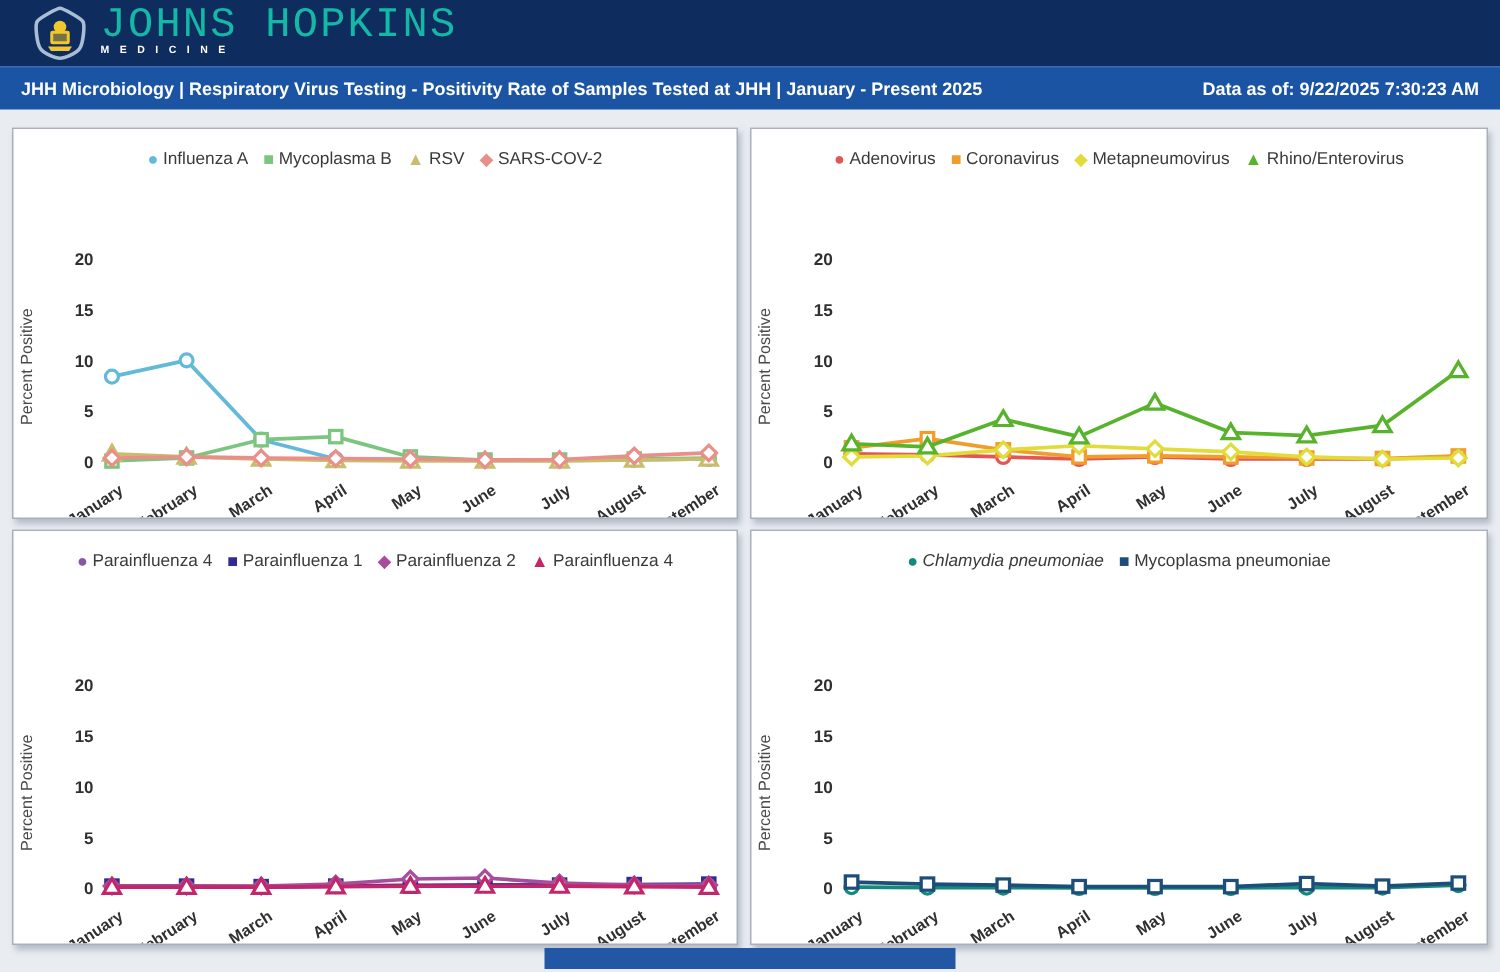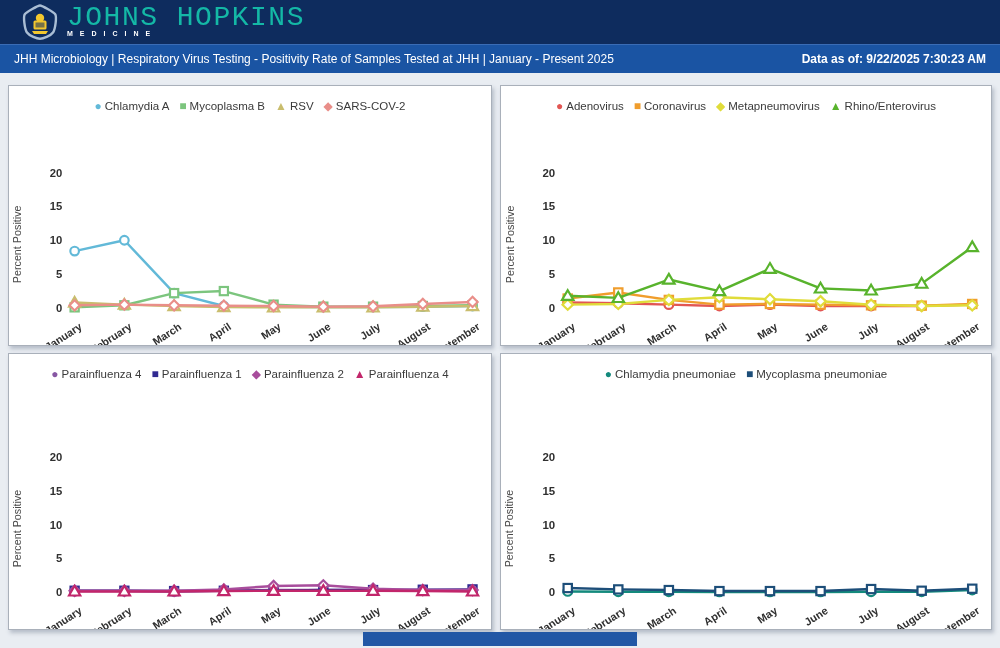--- a/index.html
+++ b/index.html
@@ -2,21 +2,21 @@
 <html><head>
 <meta charset="utf-8">
 <style>
   html,body{margin:0;padding:0;}
   body{width:1000px;height:648px;background:#e9edf2;font-family:"Liberation Sans",sans-serif;overflow:hidden;position:relative;}
   .topbar{height:44px;background:#0e2c5e;display:flex;align-items:center;padding-left:22px;}
   .logo{display:flex;align-items:center;gap:9px;}
   .logo-text .org{color:#14b8a6;font-family:Liberation Mono, monospace;font-size:28px;letter-spacing:1.5px;line-height:20px;}
   .logo-text .sub{color:#fff;font-size:7px;letter-spacing:7px;margin-top:2px;font-weight:bold;}
   .titlebar{height:28px;background:#1a54a3;color:#fff;display:flex;align-items:center;justify-content:space-between;padding:0 14px;border-top:1px solid #3a6cb5;}
-  .titlebar .title{font-size:12px;font-weight:normal;}
+  .titlebar .title{font-size:12px;font-weight:bold;}
   .titlebar .asof{font-size:12px;font-weight:bold;}
   .grid{display:grid;grid-template-columns:484px 492px;grid-template-rows:261px 277px;column-gap:8px;row-gap:7px;padding:12px 8px 0 8px;}
   .panel{background:#fff;border:1px solid #a9b0ba;box-shadow:2px 3px 4px rgba(120,130,150,.45);overflow:hidden;display:flex;flex-direction:column;}
   .legend{display:flex;justify-content:center;align-items:center;gap:10px;padding-top:9px;height:22px;flex:0 0 auto;}
   .legend-item{display:inline-flex;align-items:center;gap:3px;font-size:11.5px;color:#3a3a3a;cursor:pointer;}
   .legend-item .marker{font-size:12px;line-height:12px;}
   svg.plot{display:block;width:100%;flex:1 1 auto;}
   .axis-tick{font-size:11px;font-weight:bold;fill:#303030;}
   .month-label{font-size:10.5px;font-weight:bold;fill:#303030;}
   .ylabel{font-size:10.5px;fill:#4a4a4a;}
@@ -44,21 +44,21 @@
 <div class="titlebar">
   <span class="title">JHH Microbiology | Respiratory Virus Testing - Positivity Rate of Samples Tested at JHH | January - Present 2025</span>
   <span class="asof">Data as of: 9/22/2025 7:30:23 AM</span>
 </div>
 
 <main class="grid">
   <section class="panel chart">
     <div class="legend">
         <span class="legend-item">
           <span class="marker" style="color: rgb(98, 185, 216);">●</span>
-          <span>Chlamydia A</span>
+          <span>Influenza A</span>
         </span>
         <span class="legend-item">
           <span class="marker" style="color: rgb(124, 197, 126);">■</span>
           <span>Mycoplasma B</span>
         </span>
         <span class="legend-item">
           <span class="marker" style="color: rgb(201, 189, 109);">▲</span>
           <span>RSV</span>
         </span>
         <span class="legend-item">
@@ -275,21 +275,21 @@
         <path d="M 306.5 195.18 L 312 204.68 L 301 204.68 Z" fill="#fff" stroke="#c2266b" stroke-width="2.1"></path>
         <path d="M 355 195.18 L 360.5 204.68 L 349.5 204.68 Z" fill="#fff" stroke="#c2266b" stroke-width="2.1"></path>
         <path d="M 403.5 195.51 L 409 205.01 L 398 205.01 Z" fill="#fff" stroke="#c2266b" stroke-width="2.1"></path>
         <path d="M 452 195.84 L 457.5 205.34 L 446.5 205.34 Z" fill="#fff" stroke="#c2266b" stroke-width="2.1"></path>
       </svg>
   </section>
   <section class="panel chart">
     <div class="legend">
         <span class="legend-item">
           <span class="marker" style="color: rgb(20, 138, 125);">●</span>
-          <span style="">Chlamydia pneumoniae</span>
+          <span style="font-style: italic;">Chlamydia pneumoniae</span>
         </span>
         <span class="legend-item">
           <span class="marker" style="color: rgb(29, 78, 121);">■</span>
           <span style="">Mycoplasma pneumoniae</span>
         </span>
       </div>
     <svg class="plot" viewBox="0 0 470 238" preserveAspectRatio="none">
         <text x="52" y="206" text-anchor="end" class="axis-tick">0</text>
         <text x="52" y="173" text-anchor="end" class="axis-tick">5</text>
         <text x="52" y="140" text-anchor="end" class="axis-tick">10</text>

